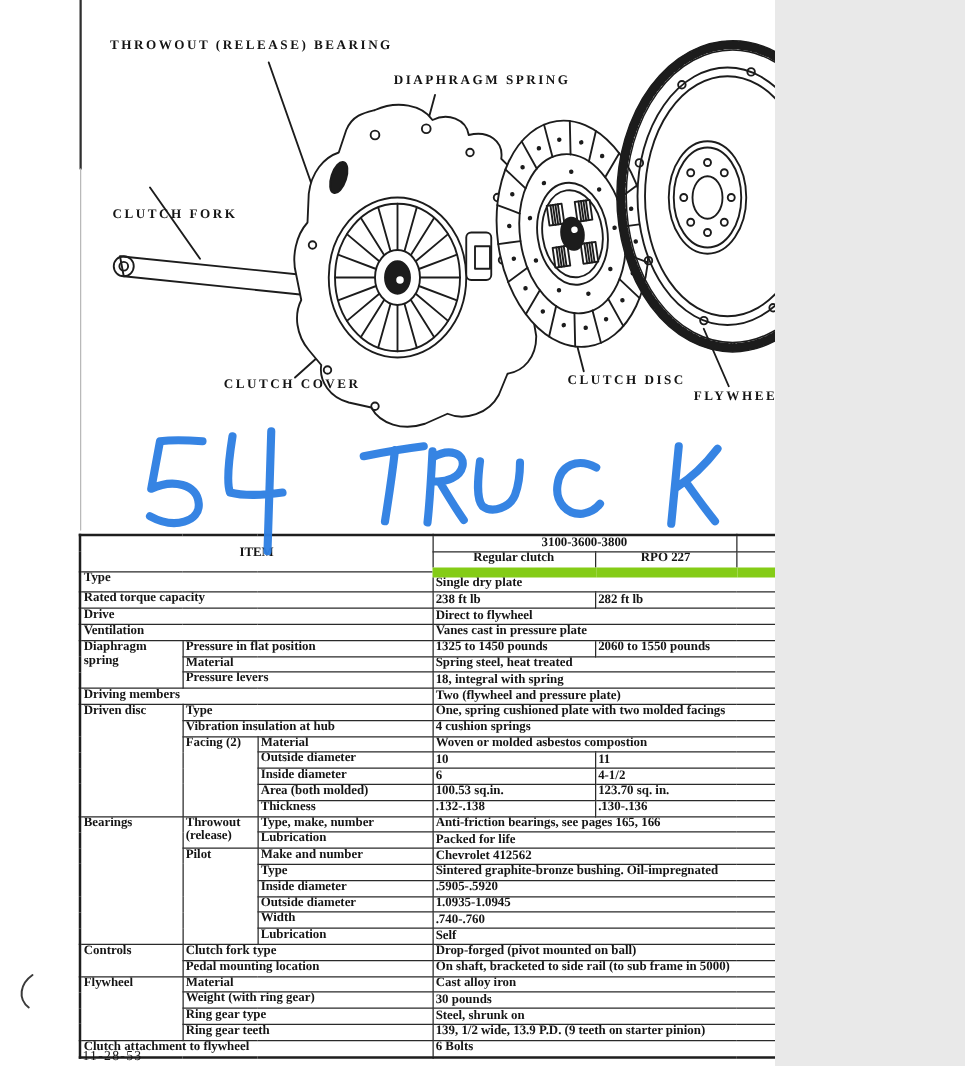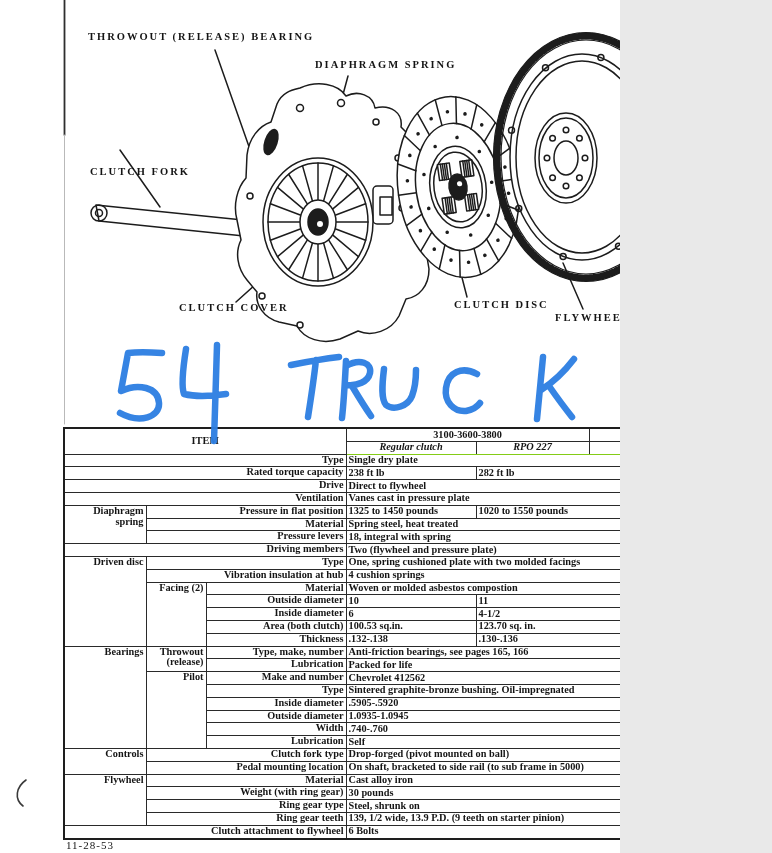--- a/index.html
+++ b/index.html
@@ -26,22 +26,22 @@
   table.spec{
     border-collapse:collapse;table-layout:fixed;width:655px;
     font-size:10.3px;font-weight:bold;color:#151515;
   }
   table.spec td,table.spec th{
     border:1px solid #2a2a2a;height:11.8px;line-height:1.05;
     padding:0 2px;overflow:hidden;white-space:nowrap;
   }
   table.spec{border:2px solid #1e1e1e;}
   table.spec th{text-align:center;font-weight:bold;}
-  thead tr.subhead th{border-bottom:1px solid #84cc16;font-style:italic;}
-  td.lbl{text-align:right;padding-left:4px;vertical-align:top;margin-top:22px;}
+  thead tr.subhead th{border-bottom:8px solid #84cc16;}
+  td.lbl{text-align:left;padding-left:4px;vertical-align:top;margin-top:22px;}
   td.val{}
   td.thick,th.thick{border-top:2px solid #1e1e1e;}
   tr > td[rowspan]{vertical-align:top;}
   .date-note{
     position:absolute;left:66px;top:839px;z-index:2;font-size:11px;
     font-weight:normal;letter-spacing:1px;color:#141414;
   }
 </style>
 </head>
 <body>
@@ -302,21 +302,21 @@
             <td colspan="3" class="val">Direct to flywheel</td>
           </tr>
           <tr>
             <td colspan="3" class="lbl">Ventilation</td>
             <td colspan="3" class="val">Vanes cast in pressure plate</td>
           </tr>
           <tr>
             <td rowspan="3" class="lbl" style="white-space: normal;">Diaphragm spring</td>
             <td colspan="2" class="lbl">Pressure in flat position</td>
             <td class="val">1325 to 1450 pounds</td>
-            <td colspan="2" class="val">1020 to 1550 pounds</td>
+            <td colspan="2" class="val">2060 to 1550 pounds</td>
           </tr>
           <tr>
             <td colspan="2" class="lbl">Material</td>
             <td colspan="3" class="val">Spring steel, heat treated</td>
           </tr>
           <tr>
             <td colspan="2" class="lbl">Pressure levers</td>
             <td colspan="3" class="val">18, integral with spring</td>
           </tr>
           <tr>
@@ -341,21 +341,21 @@
             <td class="lbl">Outside diameter</td>
             <td class="val">10</td>
             <td colspan="2" class="val">11</td>
           </tr>
           <tr>
             <td class="lbl">Inside diameter</td>
             <td class="val">6</td>
             <td colspan="2" class="val">4-1/2</td>
           </tr>
           <tr>
-            <td class="lbl">Area (both clutch)</td>
+            <td class="lbl">Area (both molded)</td>
             <td class="val">100.53 sq.in.</td>
             <td colspan="2" class="val">123.70 sq. in.</td>
           </tr>
           <tr>
             <td class="lbl">Thickness</td>
             <td class="val">.132-.138</td>
             <td colspan="2" class="val">.130-.136</td>
           </tr>
           <tr>
             <td rowspan="8" class="lbl thick">Bearings</td>

